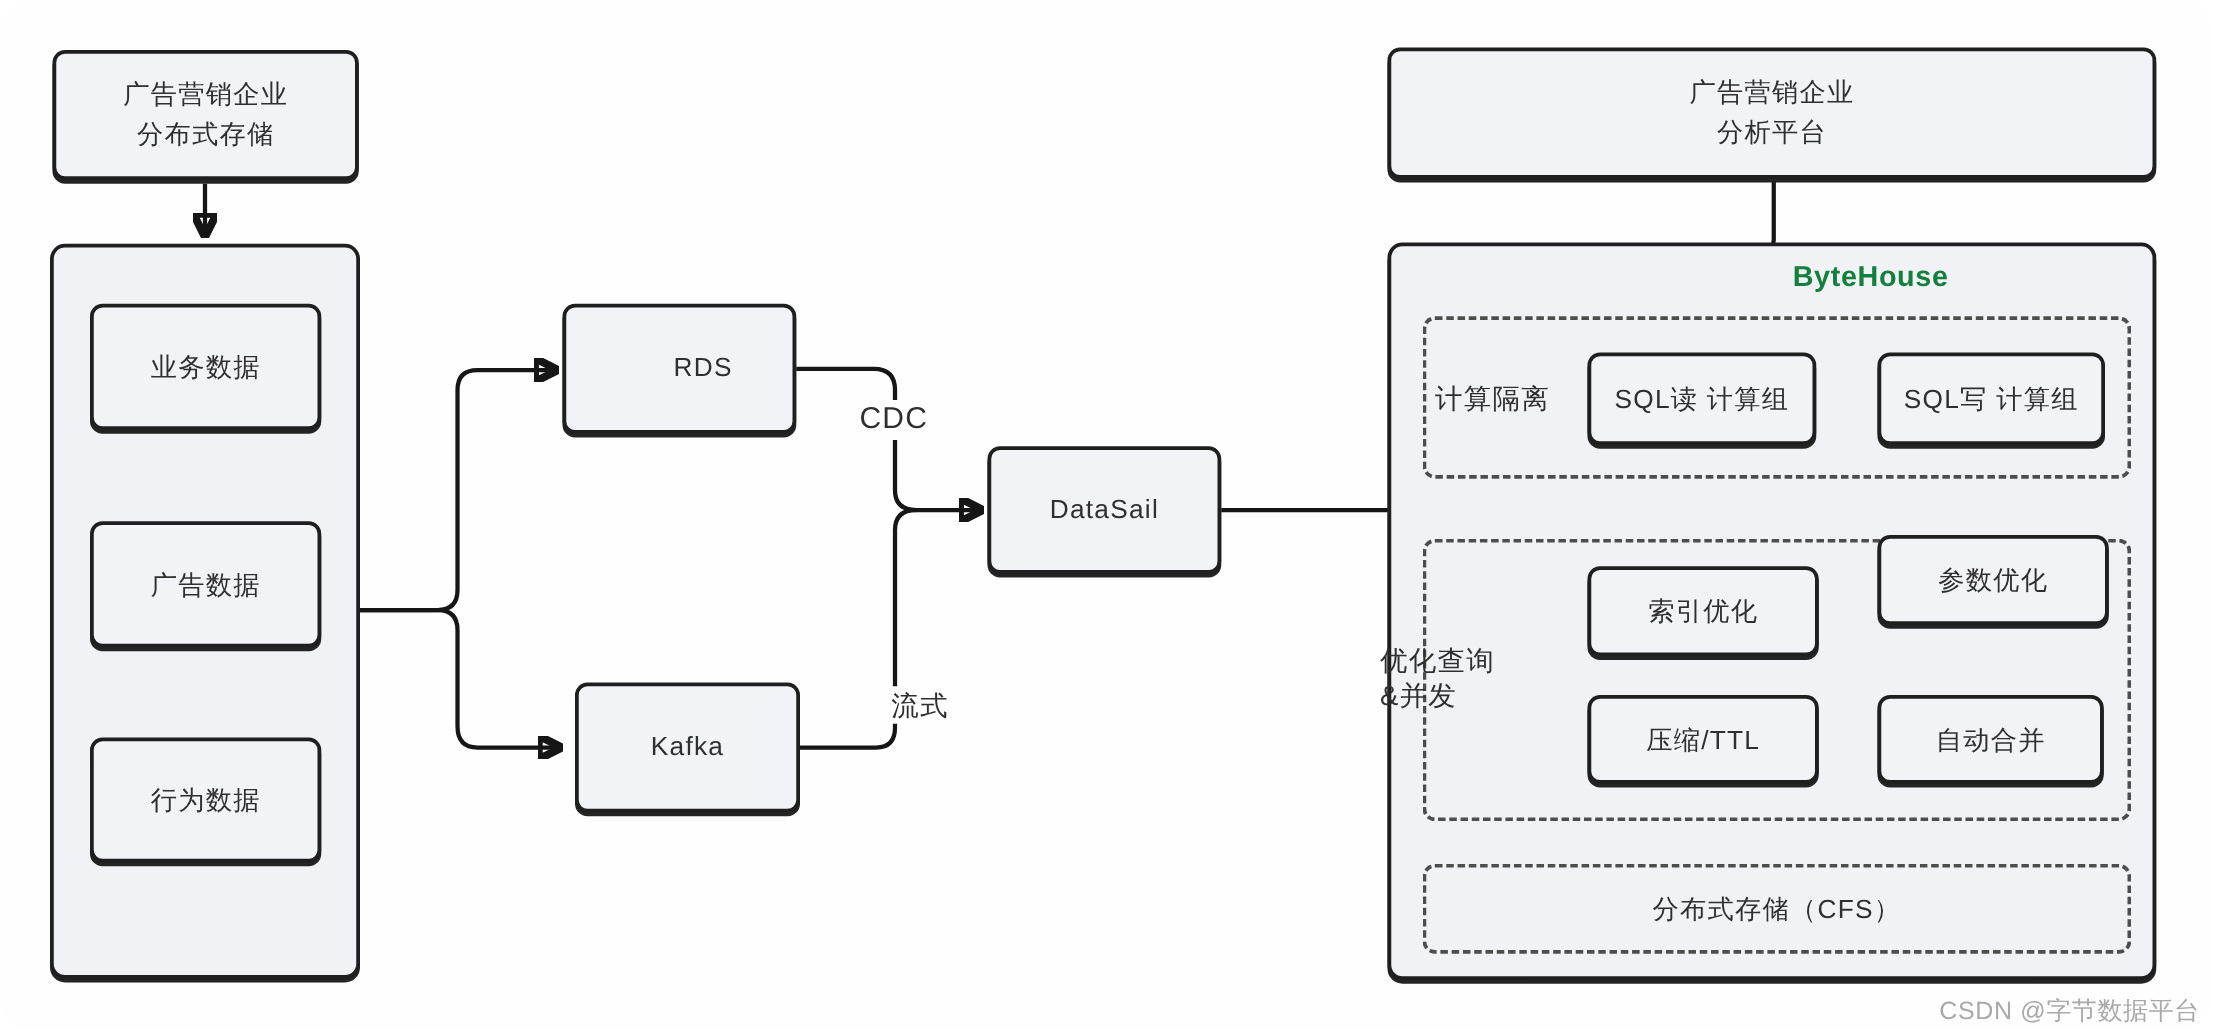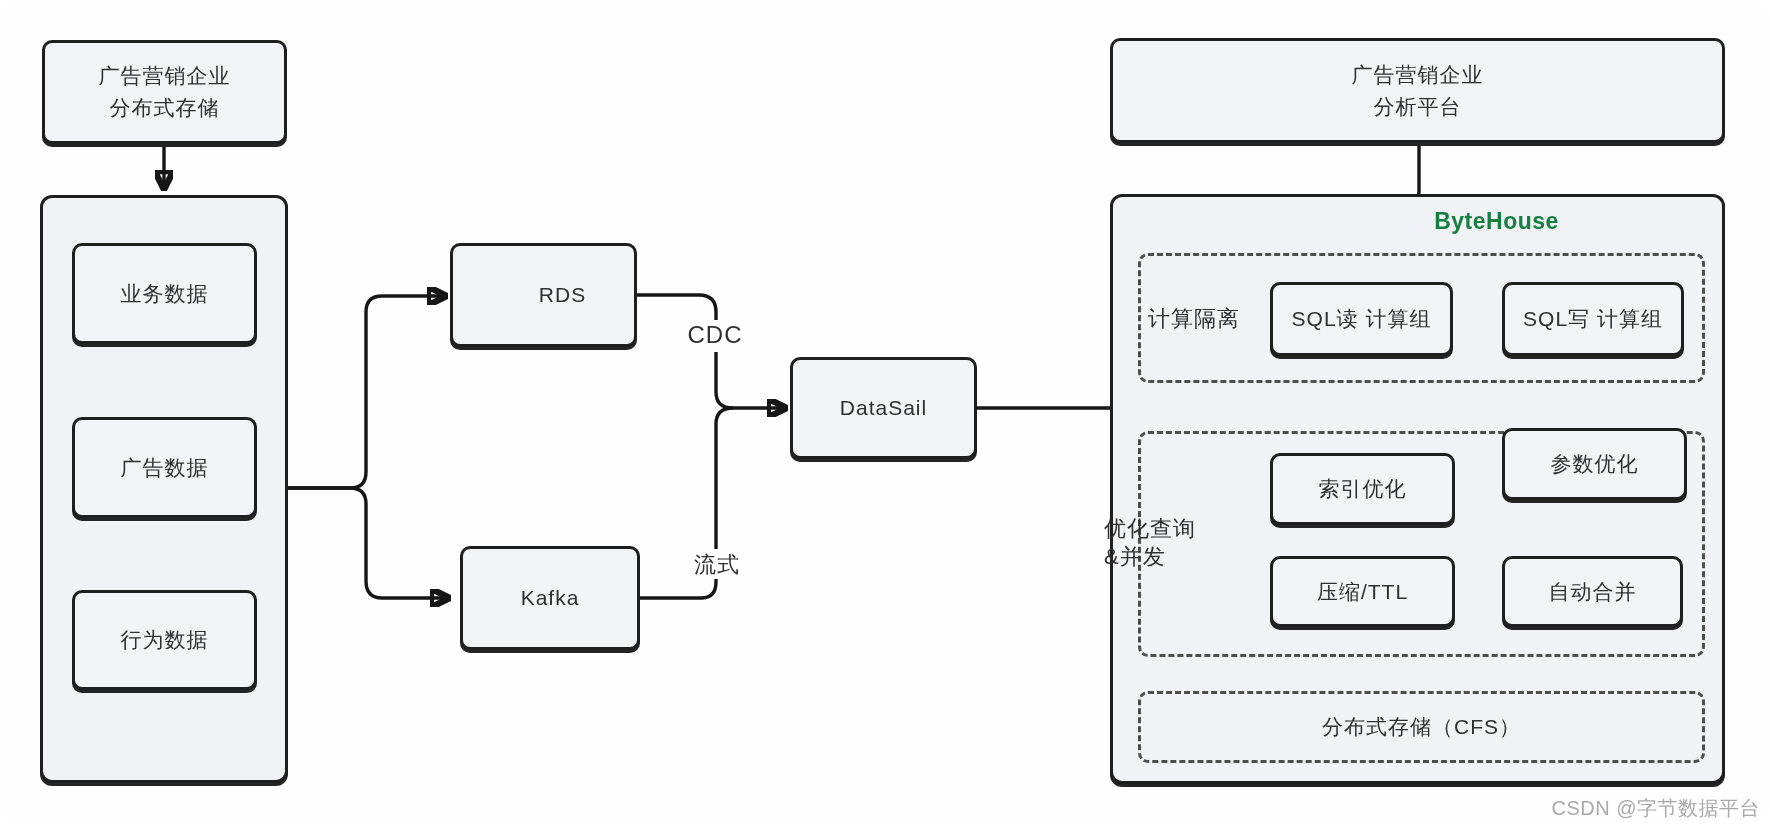--- a/index.html
+++ b/index.html
@@ -82,21 +82,21 @@
     <span>RDS</span>
   </div>
   <div class="node" style="left:460px;top:546px;width:180px;height:104px;">
     <span>Kafka</span>
   </div>
   <div class="node" style="left:790px;top:357px;width:187px;height:102px;">
     <span>DataSail</span>
   </div>
 
   <div class="label" style="left:680px;top:321px;width:70px;height:28px;font-size:24px;">CDC</div>
-  <div class="label" style="left:685px;top:551px;width:64px;height:27px;text-align:center;">流式</div>
+  <div class="label" style="left:704px;top:551px;width:64px;height:27px;text-align:center;">流式</div>
 
   <div class="node twoline" style="left:1110px;top:38px;width:615px;height:105px;">
     <div>
       <div>广告营销企业</div>
       <div>分析平台</div>
     </div>
   </div>
 
   <div class="container" style="left:1110px;top:194px;width:615px;height:590px;"></div>
 

